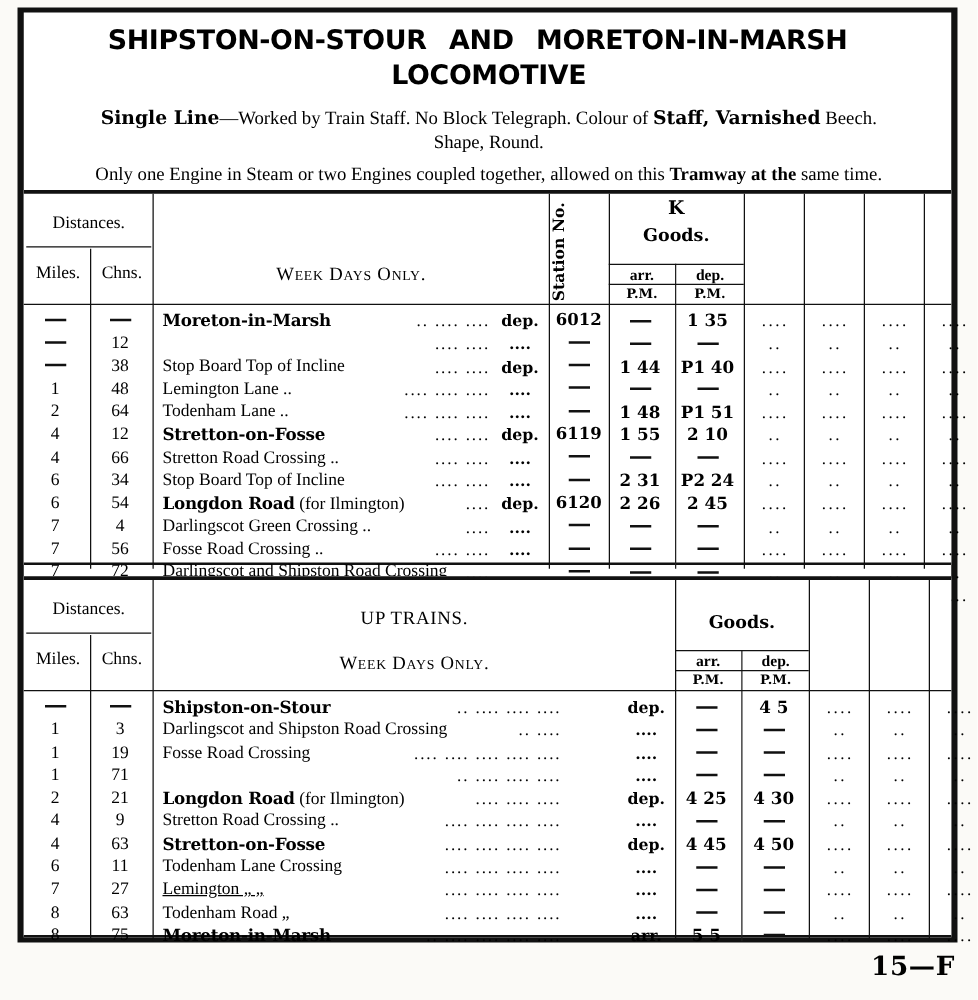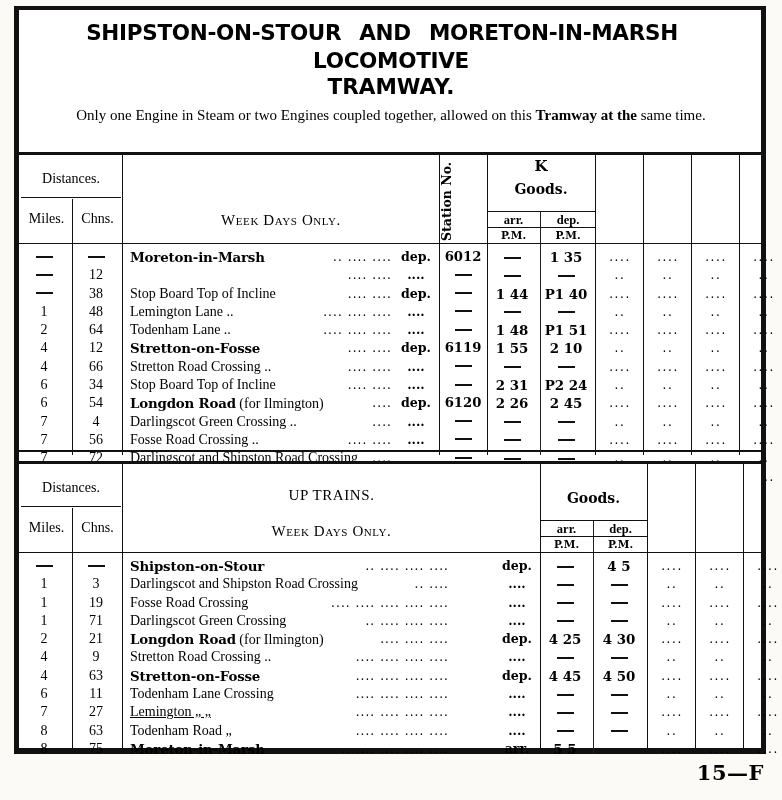--- a/index.html
+++ b/index.html
@@ -105,22 +105,25 @@
 </head>
 <body>
 
 <div class="page">
   <div class="outer-border"></div>
 
   <div class="masthead">
     <div class="title-main">
       <span>SHIPSTON-ON-STOUR</span><span class="sp"></span><span>AND</span><span class="sp"></span><span>MORETON-IN-MARSH</span><span class="sp"></span><span>LOCOMOTIVE</span>
     </div>
-    <div class="title-line2">TRAMWAY.</div>
-
+
+    <div class="subtitle">
+      <b>Single Line</b><span>—Worked by Train Staff.   No Block Telegraph.   Colour of </span><b>Staff, Varnished</b><span> Beech.</span>
+    </div>
+    <div class="subtitle2">Shape, Round.</div>
     <div class="subtitle3">
       <span>Only one Engine in Steam or two Engines coupled together, allowed on this </span><b>Tramway at the</b><span> same time.</span>
     </div>
   </div>
 
   <div class="tbl" id="down-table">
 
     <div class="vline" style="left:53px;top:44px;height:256px;"></div>
     <div class="vline" style="left:103px;top:0;height:300px;"></div>
     <div class="vline" style="left:420px;top:0;height:300px;"></div>
@@ -391,21 +394,20 @@
           <div class="cell c-mark" style="left:475px;">....</div>
           <div class="cell c-time" style="left:521px;"><span class="dash"></span></div>
           <div class="cell c-time" style="left:575px;"><span class="dash"></span></div>
           <div class="dots" style="left:630px;width:46px;">....</div>
           <div class="dots" style="left:678px;width:46px;">....</div>
           <div class="dots" style="left:726px;width:46px;">....</div>
         </div>
         <div class="row">
           <div class="cell c-miles" style="left:2px;">1</div>
           <div class="cell c-chns" style="left:54px;">71</div>
-          <div class="cell" style="left:111px;"><span class="c-name">Darlingscot Green Crossing</span></div>
           <div class="cell c-lead" style="left:290px;text-align:right;width:140px;">..   ....  ....  ....</div>
           <div class="cell c-mark" style="left:475px;">....</div>
           <div class="cell c-time" style="left:521px;"><span class="dash"></span></div>
           <div class="cell c-time" style="left:575px;"><span class="dash"></span></div>
           <div class="dots" style="left:630px;width:46px;">..</div>
           <div class="dots" style="left:678px;width:46px;">..</div>
           <div class="dots" style="left:726px;width:46px;">..</div>
         </div>
         <div class="row">
           <div class="cell c-miles" style="left:2px;">2</div>

